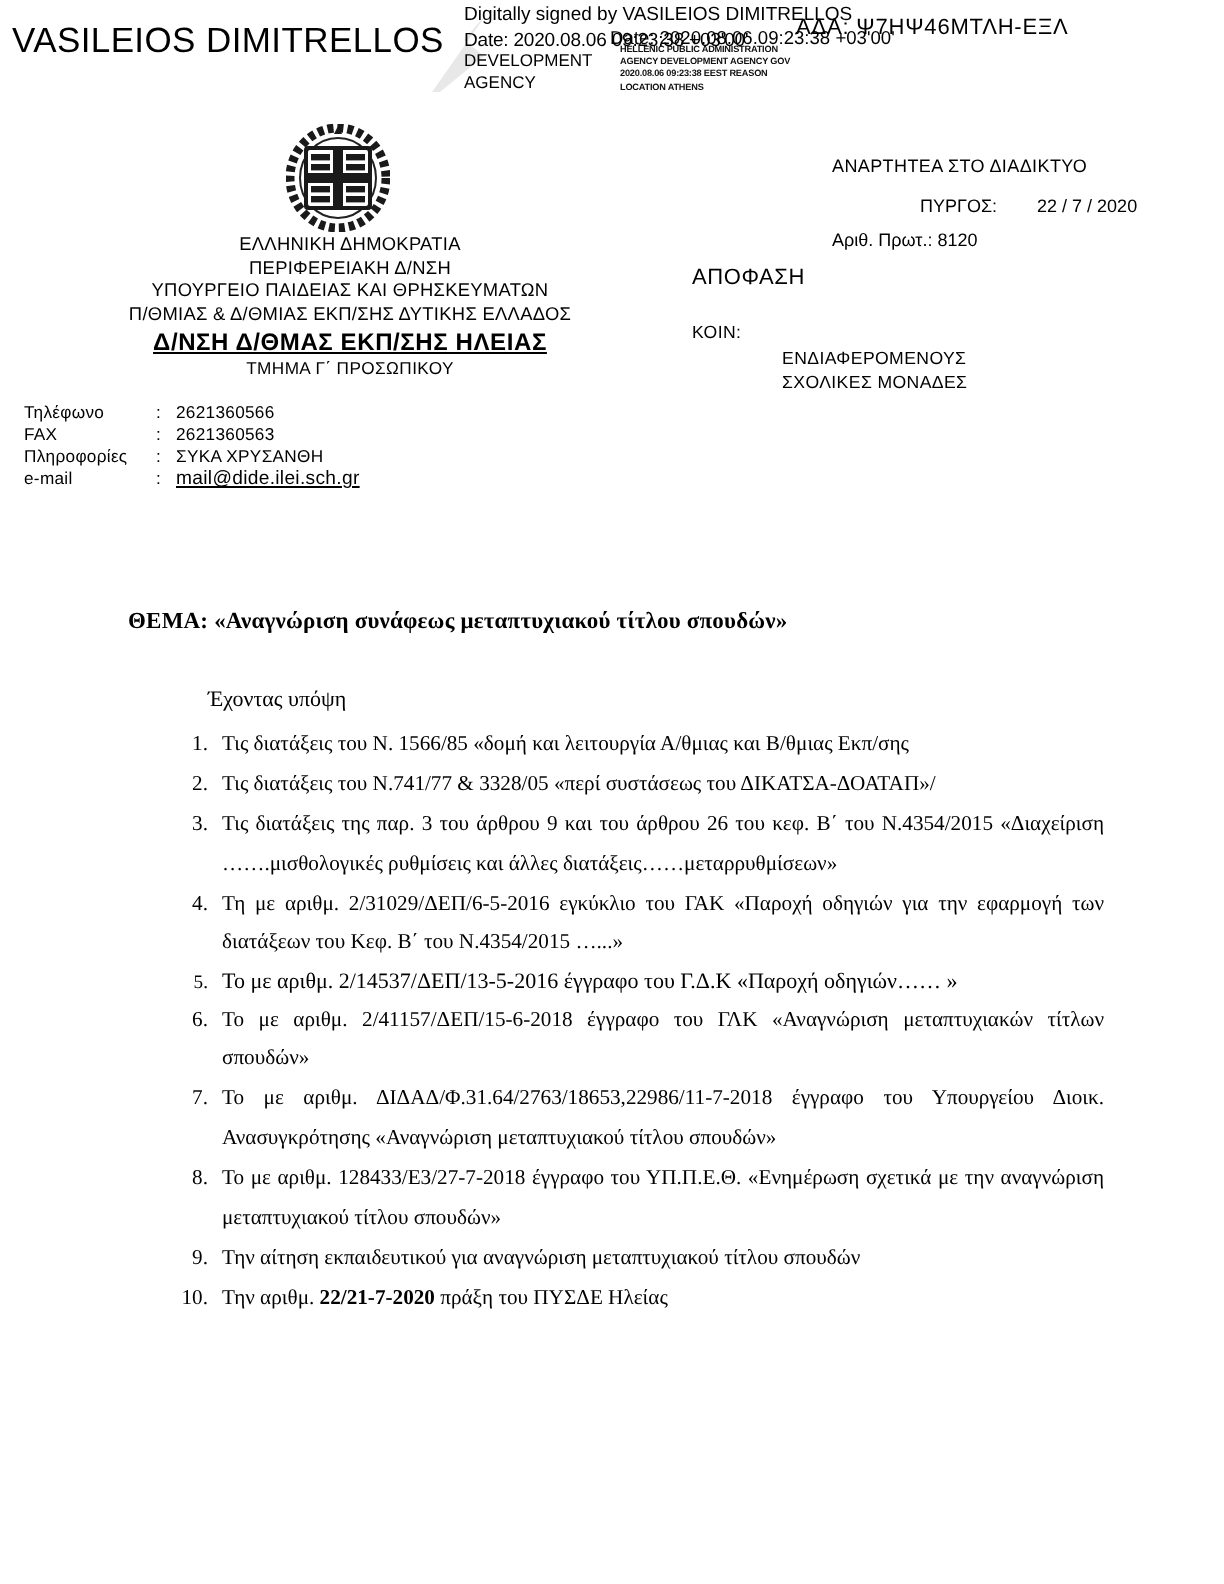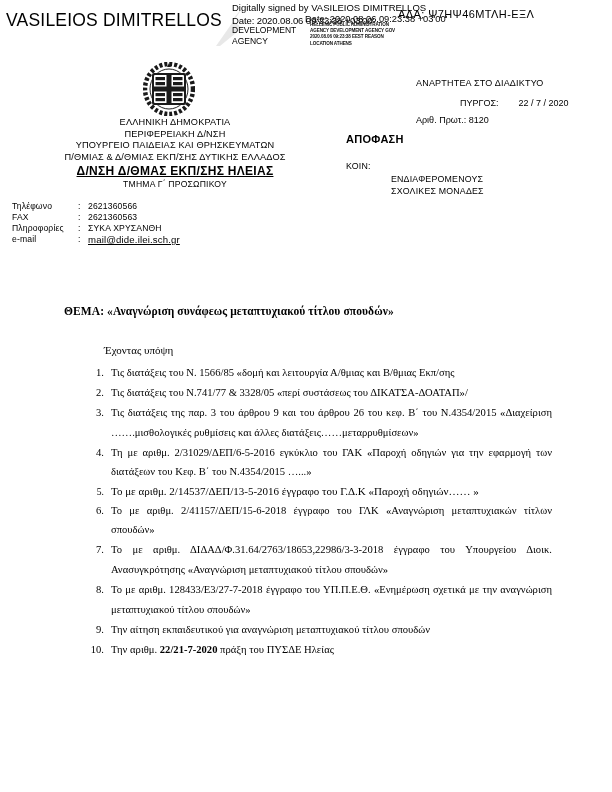--- a/index.html
+++ b/index.html
@@ -151,21 +151,21 @@
     font-family: "Liberation Sans", sans-serif;
     font-size: 9px;
     white-space: nowrap;
   }
   .apofasi {
     position: absolute;
     left: 346px;
     top: 133px;
     font-family: "Liberation Sans", sans-serif;
     font-size: 11px;
-    font-weight: bold;
+    font-weight: normal;
     letter-spacing: 0.3px;
     text-align: right;
   }
   .koin-label {
     position: absolute;
     left: 346px;
     top: 161px;
     font-family: "Liberation Sans", sans-serif;
     font-size: 8.8px;
     letter-spacing: 0.2px;
@@ -385,21 +385,21 @@
     <div class="body">Το με αριθμ. 2/14537/ΔΕΠ/13-5-2016 έγγραφο του Γ.Δ.Κ «Παροχή οδηγιών…… »</div>
   </div>
 
   <div class="clause justify">
     <div class="num">6.</div>
     <div class="body">Το με αριθμ. 2/41157/ΔΕΠ/15-6-2018 έγγραφο του ΓΛΚ «Αναγνώριση μεταπτυχιακών τίτλων σπουδών»</div>
   </div>
 
   <div class="clause justify">
     <div class="num">7.</div>
-    <div class="body">Το με αριθμ. ΔΙΔΑΔ/Φ.31.64/2763/18653,22986/3-3-2018 έγγραφο του Υπουργείου Διοικ. Ανασυγκρότησης «Αναγνώριση μεταπτυχιακού τίτλου σπουδών»</div>
+    <div class="body">Το με αριθμ. ΔΙΔΑΔ/Φ.31.64/2763/18653,22986/11-7-2018 έγγραφο του Υπουργείου Διοικ. Ανασυγκρότησης «Αναγνώριση μεταπτυχιακού τίτλου σπουδών»</div>
   </div>
 
   <div class="clause justify">
     <div class="num">8.</div>
     <div class="body">Το με αριθμ. 128433/Ε3/27-7-2018 έγγραφο του ΥΠ.Π.Ε.Θ. «Ενημέρωση σχετικά με την αναγνώριση μεταπτυχιακού τίτλου σπουδών»</div>
   </div>
 
   <div class="clause">
     <div class="num">9.</div>
     <div class="body">Την αίτηση εκπαιδευτικού για αναγνώριση μεταπτυχιακού τίτλου σπουδών</div>

